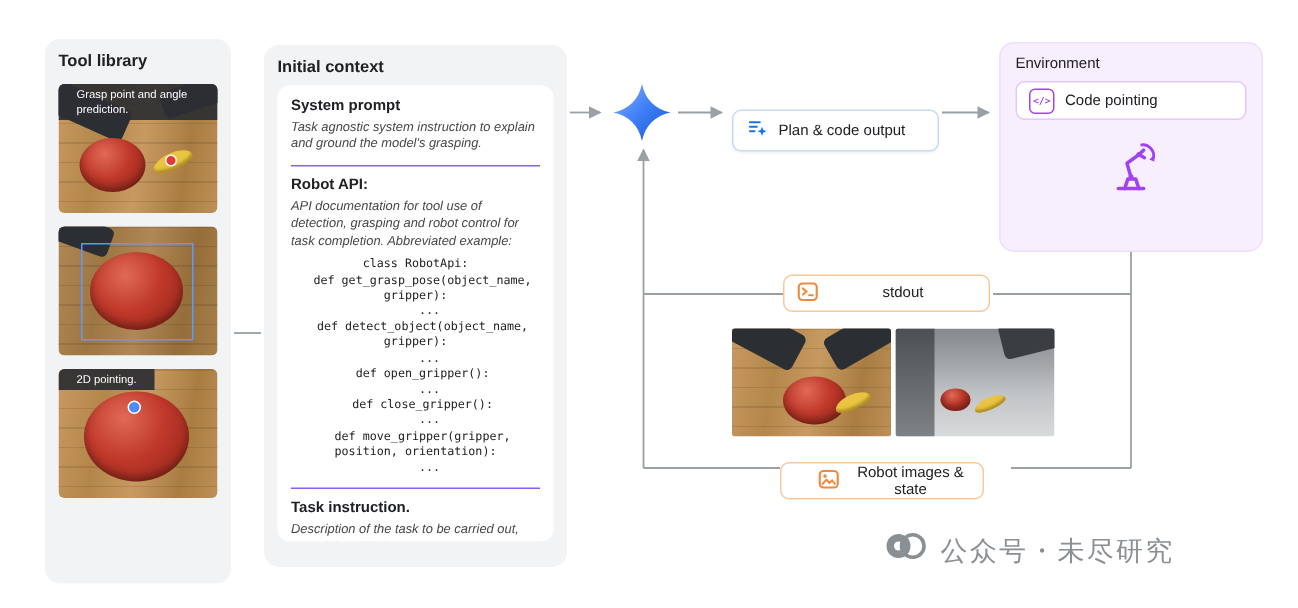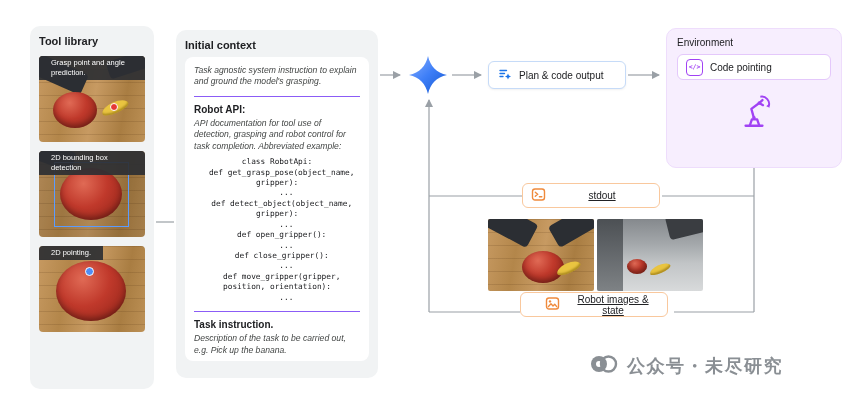--- a/index.html
+++ b/index.html
@@ -41,27 +41,27 @@
   .ctx-section { padding:7px 0 8px 0; }
   .ctx-section + .ctx-section { border-top:1px solid #8b5cf6; }
   .section-title { font-size:10px; font-weight:700; color:#202124; margin-bottom:3px; }
   .section-desc { font-size:8.6px; font-style:italic; color:#444746; line-height:1.33; }
   .code-block { font-family:"DejaVu Sans Mono", monospace; font-size:7.8px; line-height:1.34;
     color:#202124; white-space:pre-wrap; margin-top:5px; word-break:break-word;text-align:center; }
 
   
   .flow-box { position:absolute; display:flex; align-items:center; gap:7px; background:#fff;
     border-radius:6px; box-sizing:border-box; padding:0 8px; font-size:10px; color:#202124; z-index:6; }
-  .blue-border { border:1.5px solid #c6dbf8; box-shadow:0 1px 2px rgba(60,64,67,0.08); }
+  .blue-border { border:1.5px solid #c6dbf8; box-shadow:0 1px 2px rgba(60,64,67,0.08);margin-top:12px; }
   .orange-border { border:1.5px solid #f9c89d; }
   .purple-border { border:1.5px solid #e4c8fb; }
   .plan-box { left:488px; top:61px; width:138px; height:28px; }
   .stdout-box { left:522px; top:183px; width:138px; height:25px; }
-  .robot-state-box { left:520px; top:292px; width:148px; height:25px;padding-left:24px; }
-  .flex-label { flex:1; text-align:center;text-decoration:underline; }
+  .robot-state-box { left:520px; top:308px; width:136px; height:25px;padding-left:24px; }
+  .flex-label { flex:1; text-align:center; }
 
   
   .environment { position:absolute; left:666px; top:28px; width:176px; height:140px;
     background:#f7eefe; border:1px solid #eeddfc; border-radius:10px; box-sizing:border-box; padding:8px 10px; z-index:5; }
   .env-title { font-size:10px; color:#202124; margin-bottom:6px; }
   .code-exec-box { position:relative; display:flex; align-items:center; gap:7px; background:#fff;
     border-radius:6px; box-sizing:border-box; padding:0 8px; font-size:10px; height:26px; }
   .glyph-box { width:15px; height:15px; border:1.2px solid #a142f4; border-radius:4px; color:#a142f4;
     font-size:6.5px; font-weight:700; display:flex; align-items:center; justify-content:center; flex:0 0 auto;
     font-family:"DejaVu Sans Mono", monospace; }
@@ -71,21 +71,21 @@
   .photo { position:absolute; width:106px; height:72px; overflow:hidden; border-radius:2px; }
   .photo-1 { left:488px; top:219px; }
   .photo-2 { left:597px; top:219px; }
   .warehouse { position:absolute; inset:0;
     background:linear-gradient(180deg,#85898d 0%,#a4a8ab 35%,#c2c5c7 62%,#d8dadb 100%); }
   .shelf { position:absolute; left:0; top:0; width:26px; height:100%;
     background:linear-gradient(180deg,#4c5054,#7e8285); }
 
   
   .watermark { position:absolute; left:588px; top:349px; display:flex; align-items:center; gap:9px; z-index:8; }
-  .watermark-text { font-size:18px; font-weight:700; color:#8a8f94; letter-spacing:1.5px; }
+  .watermark-text { font-size:18px; font-weight:400; color:#8a8f94; letter-spacing:1.5px; }
 </style>
 </head>
 <body>
 
 <div class="canvas">
 
   <svg class="connectors" width="865" height="405" viewBox="0 0 865 405">
     <defs>
       <marker id="arrow" viewBox="0 0 8 8" refX="7" refY="4" markerWidth="7" markerHeight="7" orient="auto-start-reverse">
         <path d="M0,0 L8,4 L0,8 z" fill="#9aa0a6"></path>
@@ -116,35 +116,35 @@
       <div class="banana" style="left:62px; top:46px; width:28px; height:11px;"></div>
       <div class="marker-red" style="left:71px; top:47px;"></div>
       <div class="card-label">Grasp point and angle prediction.</div>
     </div>
 
     <div class="tool-card">
       <div class="wood wood-dark"></div>
       <div class="arm" style="left:-10px; top:-6px; width:46px; height:20px; transform:rotate(20deg);"></div>
       <div class="bowl" style="left:21px; top:17px; width:62px; height:52px;"></div>
       <div class="bbox" style="left:15px; top:11px; width:73px; height:63px;"></div>
-      <div class="card-label">2D bounding box detection</div>
     </div>
 
     <div class="tool-card">
       <div class="wood"></div>
       <div class="bowl" style="left:17px; top:15px; width:70px; height:60px;"></div>
       <div class="marker-blue" style="left:46px; top:21px;"></div>
       <div class="card-label">2D pointing.</div>
     </div>
   </div>
 
   <div class="panel-gray initial-context">
     <div class="panel-title">Initial context</div>
     <div class="white-card">
       <div class="ctx-section">
+        <div class="section-title">System prompt</div>
         <div class="section-desc">Task agnostic system instruction to explain and ground the model's grasping.</div>
       </div>
       <div class="ctx-section">
         <div class="section-title">Robot API:</div>
         <div class="section-desc">API documentation for tool use of detection, grasping and robot control for task completion. Abbreviated example:</div>
         <div class="code-block">class RobotApi:
   def get_grasp_pose(object_name, gripper):
     ...
   def detect_object(object_name, gripper):
     ...

